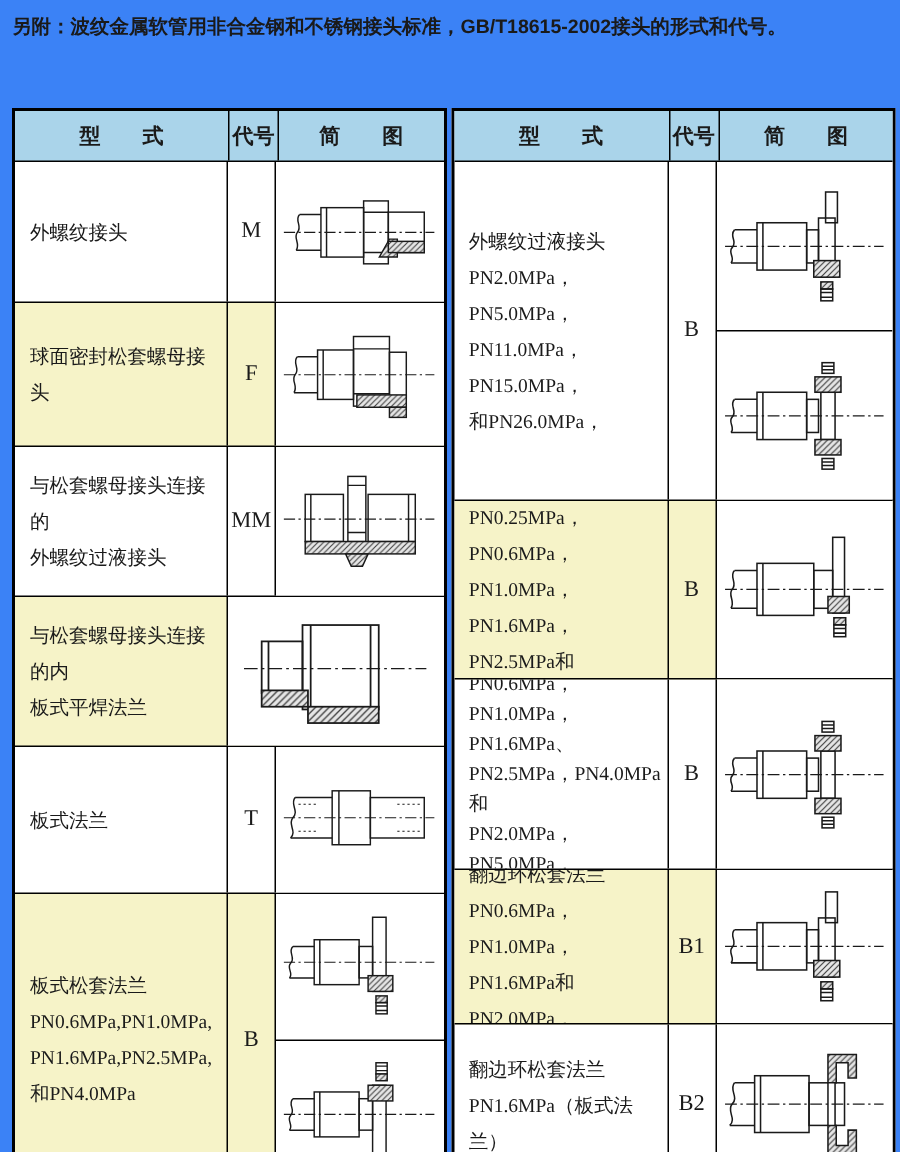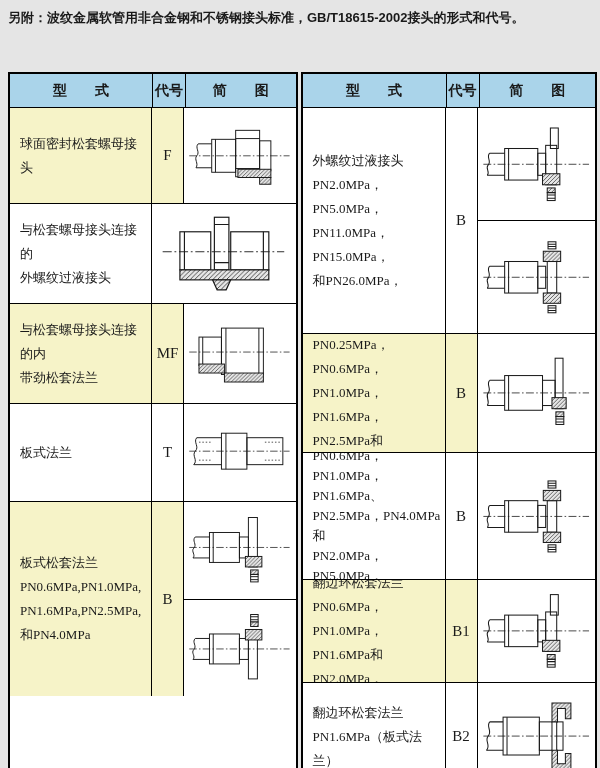--- a/index.html
+++ b/index.html
@@ -1,16 +1,16 @@
 <!DOCTYPE html>
 <html><head>
 <meta charset="utf-8">
 <style>
   html,body{margin:0;padding:0;background:#fff;}
-  .page{width:600px;height:768px;background:#e5e5e5;overflow:hidden;
+  .page{width:600px;height:768px;background:#3b82f6;overflow:hidden;
         font-family:"Liberation Serif","DejaVu Serif",serif;color:#1a1a1a;}
   .title{font-family:"Liberation Sans","DejaVu Sans",sans-serif;font-weight:bold;
          font-size:13px;padding:9px 6px 7px 8px;white-space:nowrap;}
   .tables{display:flex;gap:3px;padding:0 3px 0 8px;margin-top:38px;}
   .tbl{border:2px solid #000;background:#fff;}
   .tbl-l{width:288px;}
   .tbl-r{width:295px;}
   .row{display:flex;border-bottom:1px solid #000;box-sizing:border-box;}
   .row:last-child{border-bottom:none;}
   .cell{border-right:1px solid #000;box-sizing:border-box;overflow:hidden;}
@@ -51,20 +51,40 @@
   <div class="tables">
 
     <div class="tbl tbl-l">
 
       <div class="row hdr" style="background:#aad4ea">
         <div class="cell" style="width:143px">型　　式</div>
         <div class="cell" style="width:33px">代号</div>
         <div class="cell" style="flex:1">简　　图</div>
       </div>
 
+      <div class="row" style="height:94px">
+        <div class="cell c-type">外螺纹接头</div>
+        <div class="cell c-code">M</div>
+        <div class="cell c-diag">
+          <div class="half">
+            <svg class="dg" viewBox="0 0 140 96">
+              <line class="cl" x1="3" y1="48" x2="137" y2="48"></line>
+              <path d="M17,32 c-5,5 3,11 -2,16 c-4,5 3,10 -1,16"></path>
+              <path d="M17,32 H36 M14,64 H36"></path>
+              <rect x="36" y="26" width="38" height="44"></rect>
+              <line x1="41" y1="26" x2="41" y2="70"></line>
+              <rect x="74" y="20" width="22" height="56"></rect>
+              <path d="M74,30 H96 M74,66 H96"></path>
+              <rect x="96" y="30" width="32" height="36"></rect>
+              <polygon class="ht" points="88,70 97,54 104,54 104,70"></polygon>
+              <rect class="ht" x="96" y="56" width="32" height="10"></rect>
+            </svg>
+          </div>
+        </div>
+      </div>
 
       <div class="row" style="height:96px;background:#f6f3c8">
         <div class="cell c-type">球面密封松套螺母接头</div>
         <div class="cell c-code">F</div>
         <div class="cell c-diag">
           <div class="half">
             <svg class="dg" viewBox="0 0 140 96">
               <line class="cl" x1="3" y1="48" x2="137" y2="48"></line>
               <path d="M15,32 c-5,5 3,11 -2,16 c-4,5 3,10 -1,16"></path>
               <path d="M15,32 H33 M12,64 H33"></path>
@@ -76,41 +96,41 @@
               <rect class="ht" x="68" y="66" width="44" height="11"></rect>
               <rect class="ht" x="97" y="77" width="15" height="9"></rect>
             </svg>
           </div>
         </div>
       </div>
 
       <div class="row" style="height:100px">
         <div class="cell c-type">与松套螺母接头连接的
 外螺纹过液接头</div>
+        <div class="cell c-code">MM</div>
         <div class="cell c-diag">
           <div class="half">
             <svg class="dg" viewBox="0 0 140 96">
               <line class="cl" x1="3" y1="46" x2="137" y2="46"></line>
               <rect x="22" y="24" width="34" height="42"></rect>
               <line x1="27" y1="24" x2="27" y2="66"></line>
               <rect x="78" y="24" width="42" height="42"></rect>
               <line x1="114" y1="24" x2="114" y2="66"></line>
               <rect x="60" y="8" width="16" height="58"></rect>
               <path d="M60,16 H76 M60,58 H76"></path>
               <rect class="ht" x="22" y="66" width="98" height="11"></rect>
               <polygon class="ht" points="58,77 78,77 73,88 63,88"></polygon>
             </svg>
           </div>
         </div>
       </div>
 
       <div class="row" style="height:100px;background:#f6f3c8">
         <div class="cell c-type">与松套螺母接头连接的内
-带劲松套法兰</div>
-        <div class="cell c-code">MF</div>
+板式平焊法兰</div>
         <div class="cell c-diag">
           <div class="half">
             <svg class="dg" viewBox="0 0 140 96">
               <line class="cl" x1="3" y1="46" x2="137" y2="46"></line>
               <rect x="16" y="26" width="30" height="38"></rect>
               <line x1="21" y1="26" x2="21" y2="64"></line>
               <rect x="46" y="14" width="56" height="62"></rect>
               <path d="M52,14 V76 M96,14 V76"></path>
               <rect class="ht" x="16" y="62" width="34" height="12"></rect>
               <rect class="ht" x="50" y="74" width="52" height="12"></rect>

